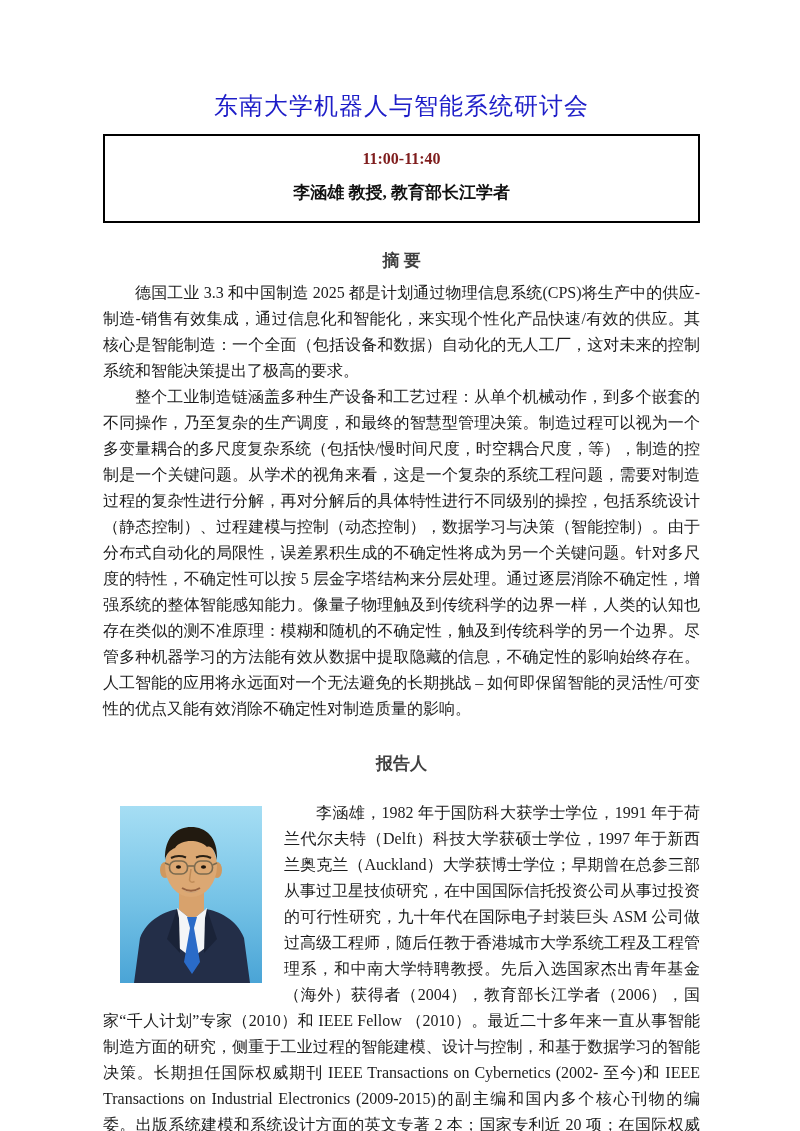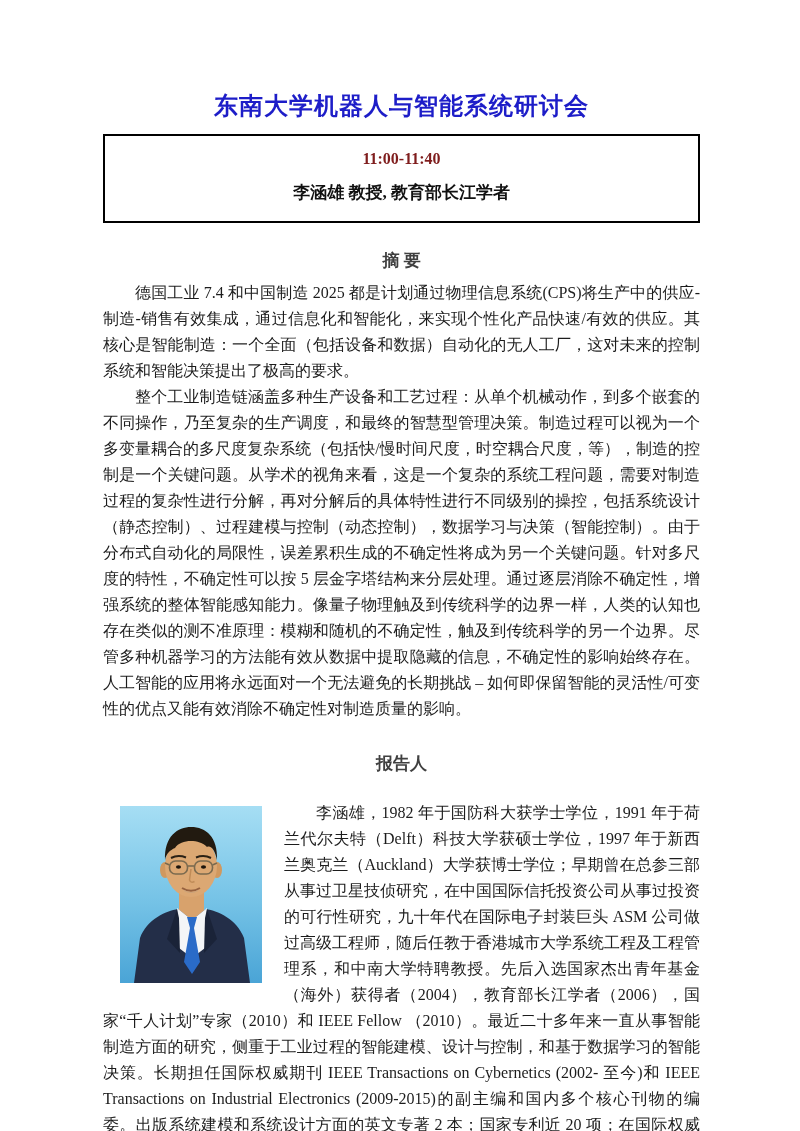--- a/index.html
+++ b/index.html
@@ -17,21 +17,21 @@
     padding: 90px 100px 40px 103px;
     font-family: "Liberation Serif", serif;
     color: #1c1c1c;
     overflow: hidden;
   }
   .doc-title {
     margin: 0 0 12px 0;
     font-family: "Liberation Sans", sans-serif;
     font-size: 24px;
     line-height: 32px;
-    font-weight: bold;
+    font-weight: normal;
     color: #1d1dc8;
     text-align: center;
     letter-spacing: 1px;
   }
   .session-box {
     border: 2px solid #000000;
     text-align: center;
     padding: 13px 10px 17px 10px;
     margin: 0 0 26px 0;
   }
@@ -94,21 +94,21 @@
 
   <h1 class="doc-title">东南大学机器人与智能系统研讨会</h1>
 
   <div class="session-box">
     <div class="talk-time">11:00-11:40</div>
     <div class="talk-speaker">李涵雄 教授, 教育部长江学者</div>
   </div>
 
   <h2 class="section-heading">摘 要</h2>
 
-  <p class="para">德国工业 7.4 和中国制造 2025 都是计划通过物理信息系统(CPS)将生产中的供应-制造-销售有效集成，通过信息化和智能化，来实现个性化产品快速/有效的供应。其核心是智能制造：一个全面（包括设备和数据）自动化的无人工厂，这对未来的控制系统和智能决策提出了极高的要求。</p>
+  <p class="para">德国工业 3.3 和中国制造 2025 都是计划通过物理信息系统(CPS)将生产中的供应-制造-销售有效集成，通过信息化和智能化，来实现个性化产品快速/有效的供应。其核心是智能制造：一个全面（包括设备和数据）自动化的无人工厂，这对未来的控制系统和智能决策提出了极高的要求。</p>
 
   <p class="para">整个工业制造链涵盖多种生产设备和工艺过程：从单个机械动作，到多个嵌套的不同操作，乃至复杂的生产调度，和最终的智慧型管理决策。制造过程可以视为一个多变量耦合的多尺度复杂系统（包括快/慢时间尺度，时空耦合尺度，等），制造的控制是一个关键问题。从学术的视角来看，这是一个复杂的系统工程问题，需要对制造过程的复杂性进行分解，再对分解后的具体特性进行不同级别的操控，包括系统设计（静态控制）、过程建模与控制（动态控制），数据学习与决策（智能控制）。由于分布式自动化的局限性，误差累积生成的不确定性将成为另一个关键问题。针对多尺度的特性，不确定性可以按 5 层金字塔结构来分层处理。通过逐层消除不确定性，增强系统的整体智能感知能力。像量子物理触及到传统科学的边界一样，人类的认知也存在类似的测不准原理：模糊和随机的不确定性，触及到传统科学的另一个边界。尽管多种机器学习的方法能有效从数据中提取隐藏的信息，不确定性的影响始终存在。人工智能的应用将永远面对一个无法避免的长期挑战 – 如何即保留智能的灵活性/可变性的优点又能有效消除不确定性对制造质量的影响。</p>
 
   <h2 class="section-heading speaker-heading">报告人</h2>
 
   <div class="bio-block">
 
     <div class="photo-frame">
       <svg viewBox="0 0 142 177" width="142" height="177" aria-hidden="true">
         <defs>

